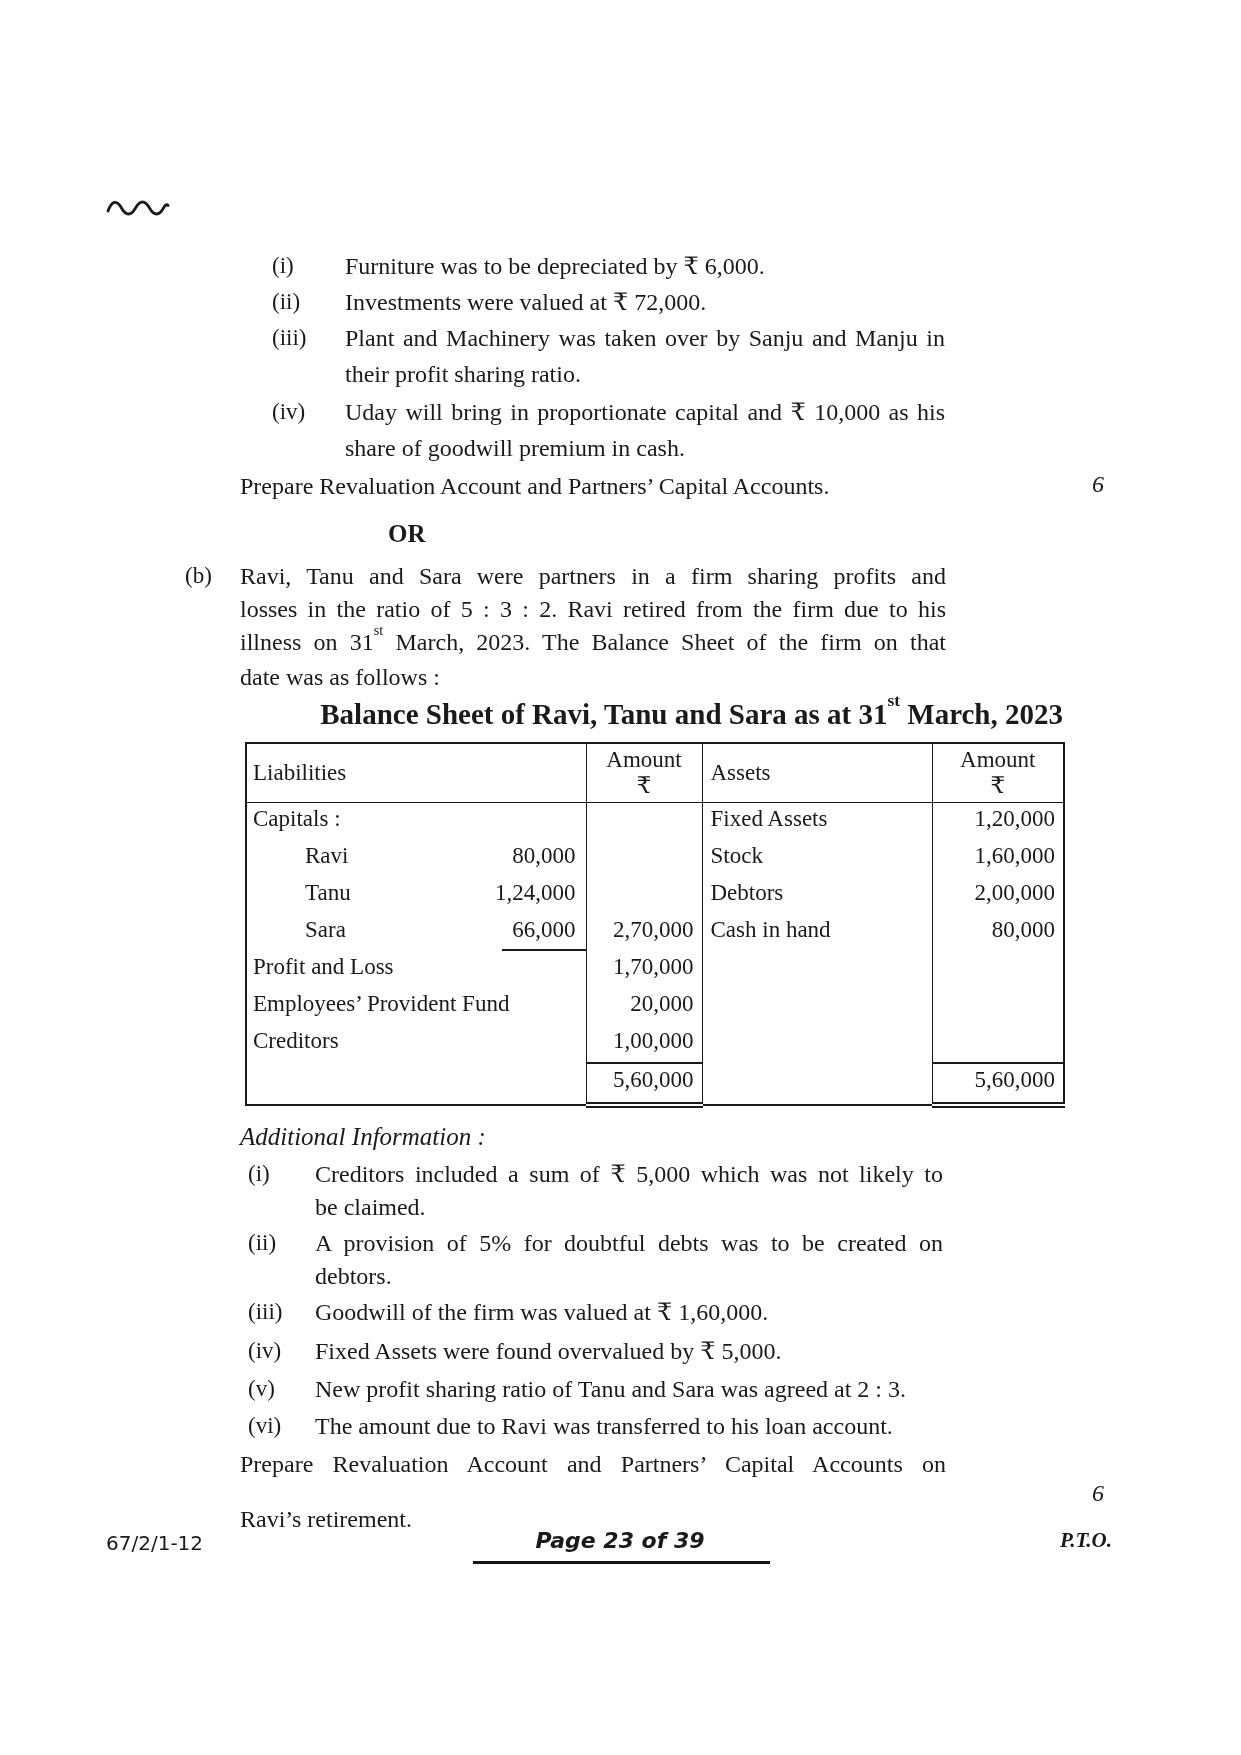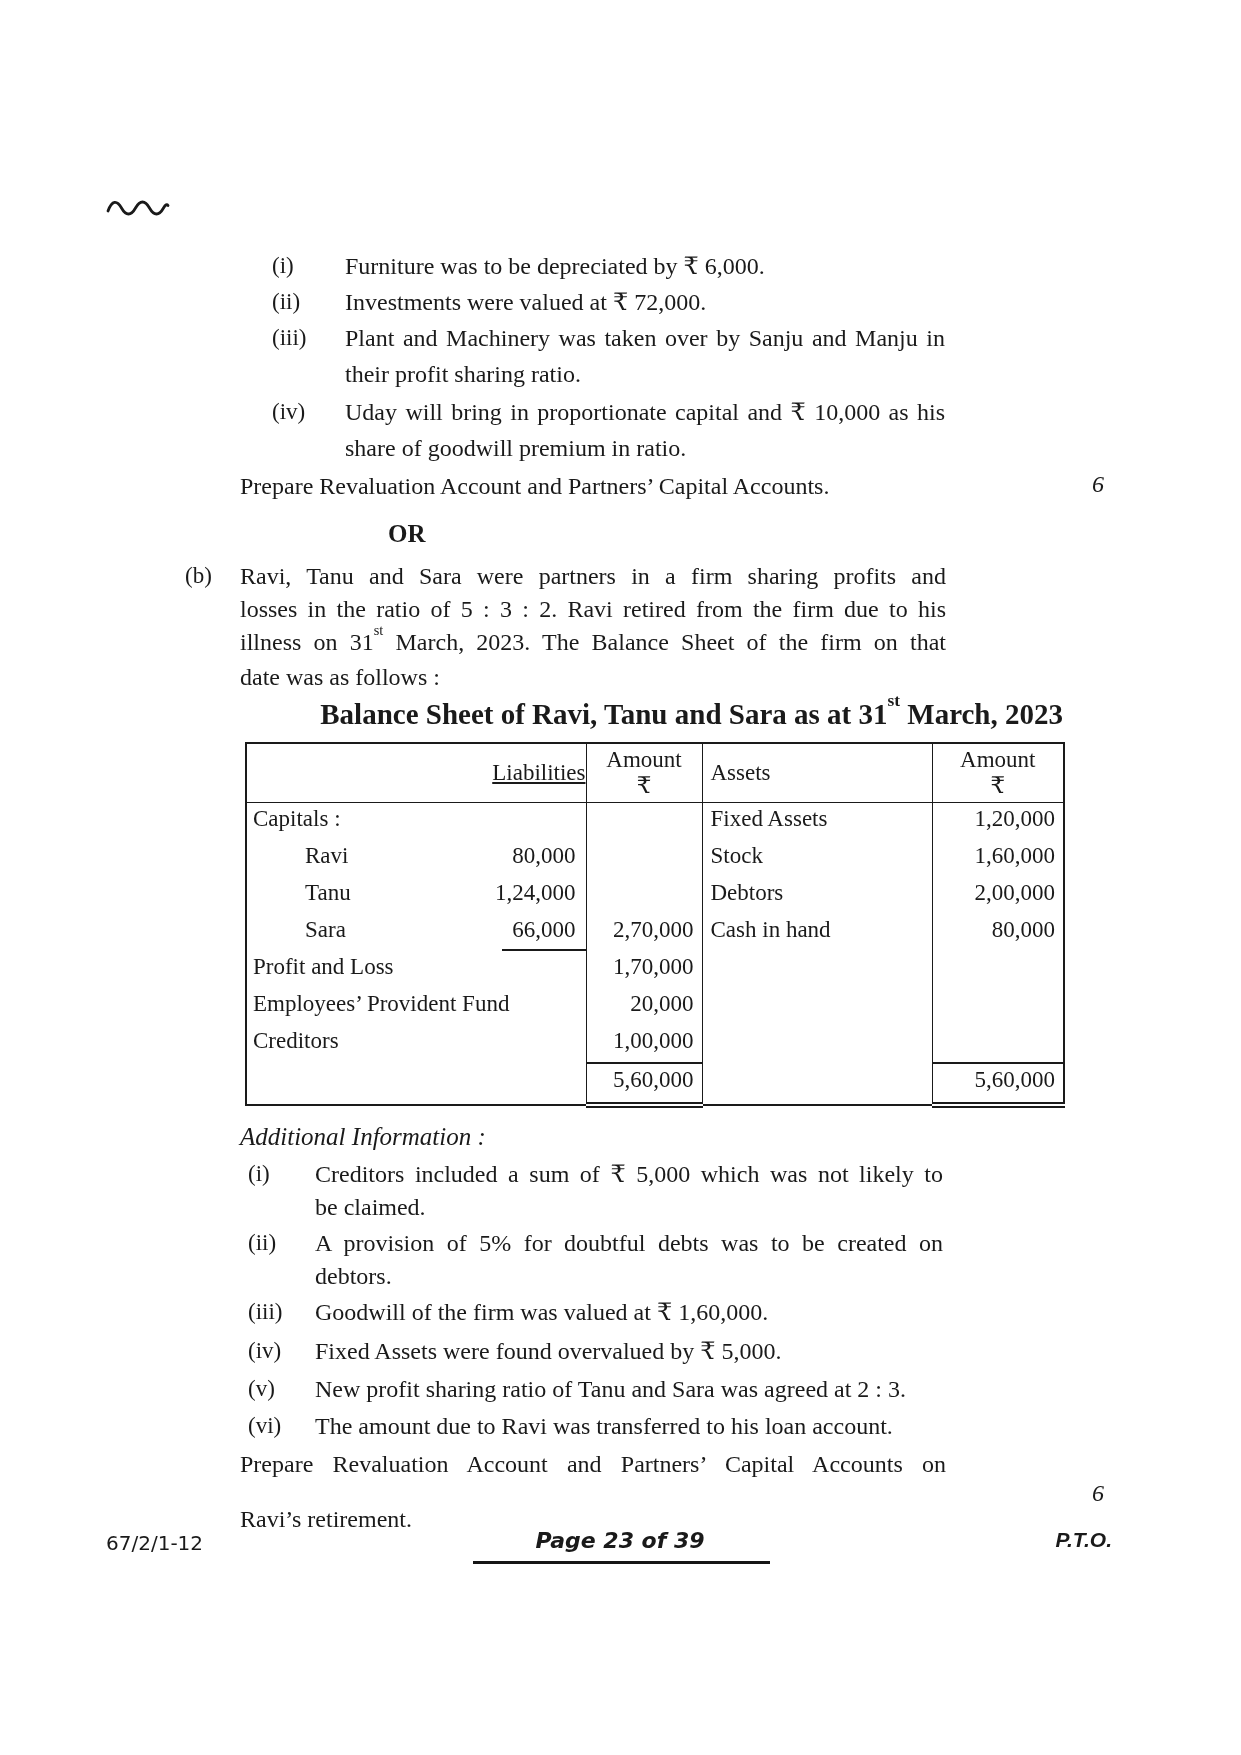--- a/index.html
+++ b/index.html
@@ -55,21 +55,21 @@
     padding:0;
     line-height:32px;
     overflow:visible;
   }
   table.bs tr.hdr th{
     border-bottom:1.5px solid #1a1a1a;
     font-weight:normal;
     height:58px;
     vertical-align:middle;
   }
-  .liab-h{text-align:right;padding-left:6px!important;text-decoration:underline;}
+  .liab-h{text-align:left;padding-left:6px!important;}
   .asset-h{text-align:left;padding-left:8px!important;}
   .amt-h{text-align:center;line-height:26px!important;}
   table.bs td{height:37px;}
   td.liab{padding-left:6px!important;}
   td.asset{padding-left:8px!important;}
   td.amt{text-align:right;padding-right:8px!important;}
   .liab-flex{display:flex;justify-content:space-between;align-items:flex-start;}
   .pname{padding-left:52px;}
   .psub{padding-right:10px;}
   .psub.u{border-bottom:2.5px solid #1a1a1a;padding-bottom:3px;padding-left:10px;}
@@ -91,21 +91,21 @@
     font-style:italic;font-weight:bold;
     font-size:22px;
   }
   .footer-rule{
     position:absolute;left:473px;top:1561px;width:297px;height:3px;
     background:#151515;
   }
   .footer-right{
     position:absolute;left:1000px;top:1528px;width:112px;
     text-align:right;
-    font-family:Liberation Sans, sans-serif;
+    font-family:Liberation Serif, serif;
     font-style:italic;font-weight:bold;
     font-size:21px;
   }
   .squiggle{position:absolute;left:106px;top:196px;}
 </style>
 </head>
 <body>
 
 <div class="page">
 
@@ -118,21 +118,21 @@
 
   <div class="item-label" style="left:272px;top:287px;">(ii)</div>
   <div class="line" style="left:345px;top:287px;width:600px;">Investments were valued at ₹ 72,000.</div>
 
   <div class="item-label" style="left:272px;top:323px;">(iii)</div>
   <div class="line just" style="left:345px;top:323px;width:600px;">Plant and Machinery was taken over by Sanju and Manju in</div>
   <div class="line" style="left:345px;top:359px;width:600px;">their profit sharing ratio.</div>
 
   <div class="item-label" style="left:272px;top:397px;">(iv)</div>
   <div class="line just" style="left:345px;top:397px;width:600px;">Uday will bring in proportionate capital and ₹ 10,000 as his</div>
-  <div class="line" style="left:345px;top:433px;width:600px;">share of goodwill premium in ratio.</div>
+  <div class="line" style="left:345px;top:433px;width:600px;">share of goodwill premium in cash.</div>
 
   <div class="line" style="left:240px;top:471px;width:720px;">Prepare Revaluation Account and Partners’ Capital Accounts.</div>
   <div class="marks" style="left:1092px;top:469px;">6</div>
 
   <div class="line bold" style="left:388px;top:519px;font-size:25px;">OR</div>
 
   <div class="item-label" style="left:185px;top:561px;">(b)</div>
   <div class="line just" style="left:240px;top:561px;width:706px;">Ravi, Tanu and Sara were partners in a firm sharing profits and</div>
   <div class="line just" style="left:240px;top:594px;width:706px;">losses in the ratio of 5 : 3 : 2. Ravi retired from the firm due to his</div>
   <div class="line just" style="left:240px;top:627px;width:706px;"><span>illness on 31</span><sup class="sp">st</sup><span> March, 2023. The Balance Sheet of the firm on that</span></div>

